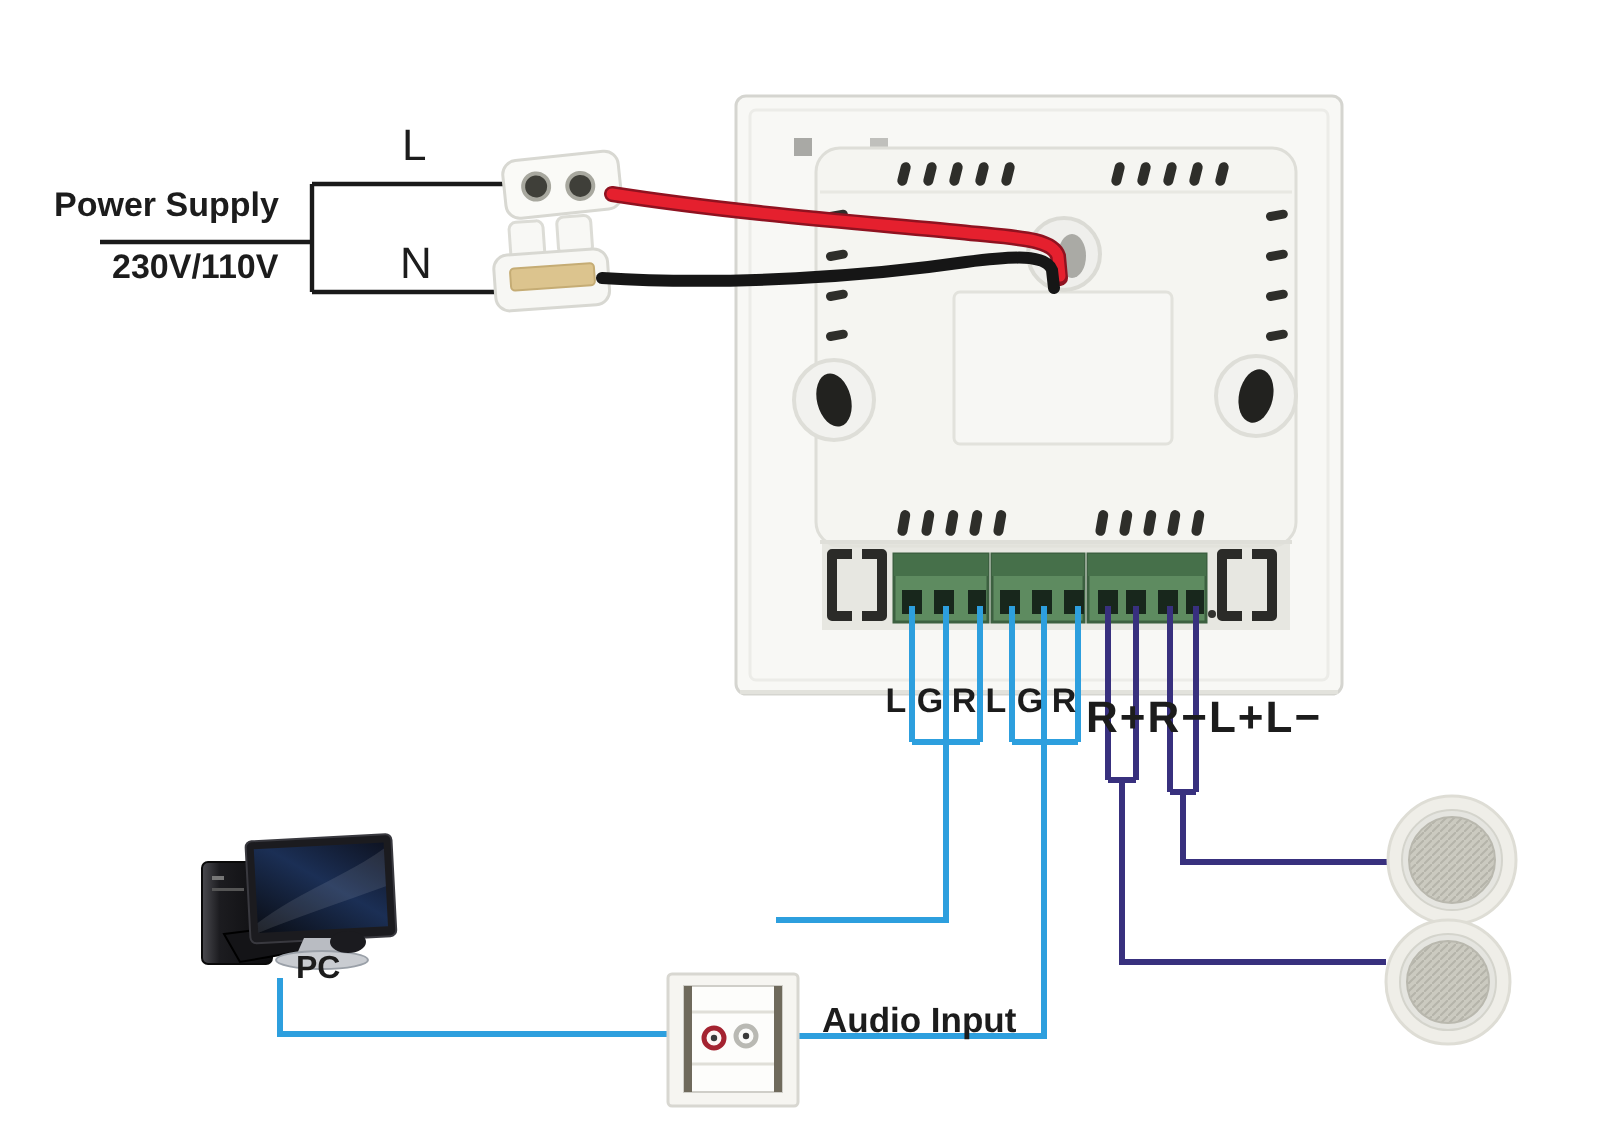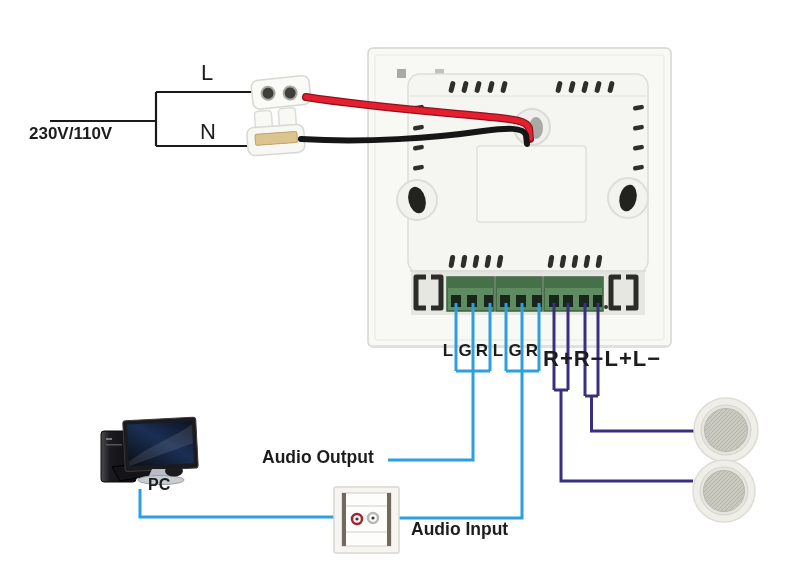--- a/index.html
+++ b/index.html
@@ -2,27 +2,27 @@
 <html><head>
 <meta charset="utf-8">
 <style>
   html,body{margin:0;padding:0;background:#fff;}
   .canvas{position:relative;width:800px;height:572px;background:#ffffff;overflow:hidden;
           font-family:"Liberation Sans",sans-serif;color:#1c1c1c;}
   .canvas svg{position:absolute;left:0;top:0;}
   .lbl{position:absolute;white-space:nowrap;line-height:1;}
   .bold{font-weight:700;}
   .power-title{left:27px;top:94px;font-size:17px;}
-  .voltage{left:29px;top:125px;font-size:17px;}
+  .voltage{left:56px;top:125px;font-size:17px;}
   .live{left:201px;top:62px;font-size:22px;font-weight:400;}
   .neutral{left:200px;top:121px;font-size:22px;font-weight:400;}
   .tl{position:absolute;top:341px;width:16px;text-align:center;font-size:17px;font-weight:600;}
   .spk-terms{left:543px;top:348px;font-size:22px;font-weight:600;letter-spacing:1px;}
   .audio-out{left:262px;top:449px;font-size:17.5px;}
-  .audio-in{left:411px;top:521px;font-size:17.5px;text-align:center;}
+  .audio-in{left:411px;top:502px;font-size:17.5px;text-align:center;}
   .pc{left:148px;top:477px;font-size:16px;}
 </style>
 </head>
 <body>
 
 <div class="canvas">
 
 <svg width="800" height="572" viewBox="0 0 800 572">
   <defs>
     <pattern id="mesh" width="4" height="4" patternUnits="userSpaceOnUse">
@@ -231,29 +231,29 @@
     <circle cx="726" cy="430" r="25" fill="#E5E5E0" stroke="#D4D4CC" stroke-width="1"></circle>
     <circle cx="726" cy="430" r="21.5" fill="url(#mesh)" stroke="#B9B8AE" stroke-width="1"></circle>
   </g>
   <g>
     <circle cx="724" cy="491" r="31" fill="#EFEEE8" stroke="#DEDDD5" stroke-width="1.5"></circle>
     <circle cx="724" cy="491" r="24" fill="#E5E5E0" stroke="#D4D4CC" stroke-width="1"></circle>
     <circle cx="724" cy="491" r="20.5" fill="url(#mesh)" stroke="#B9B8AE" stroke-width="1"></circle>
   </g>
 </svg>
 
+<span class="lbl bold power-title">Power Supply</span>
 <span class="lbl bold voltage">230V/110V</span>
 <span class="lbl live">L</span>
 <span class="lbl neutral">N</span>
 
 <span class="tl" style="left:440px">L</span>
 <span class="tl" style="left:457px">G</span>
 <span class="tl" style="left:474px">R</span>
 <span class="tl" style="left:490px">L</span>
 <span class="tl" style="left:507px">G</span>
 <span class="tl" style="left:524px">R</span>
 <span class="lbl spk-terms">R+R−L+L−</span>
 
-<span class="lbl bold audio-out">Audio Output</span>
 <span class="lbl bold audio-in">Audio Input</span>
 <span class="lbl bold pc">PC</span>
 
 </div>
 
 </body></html>

